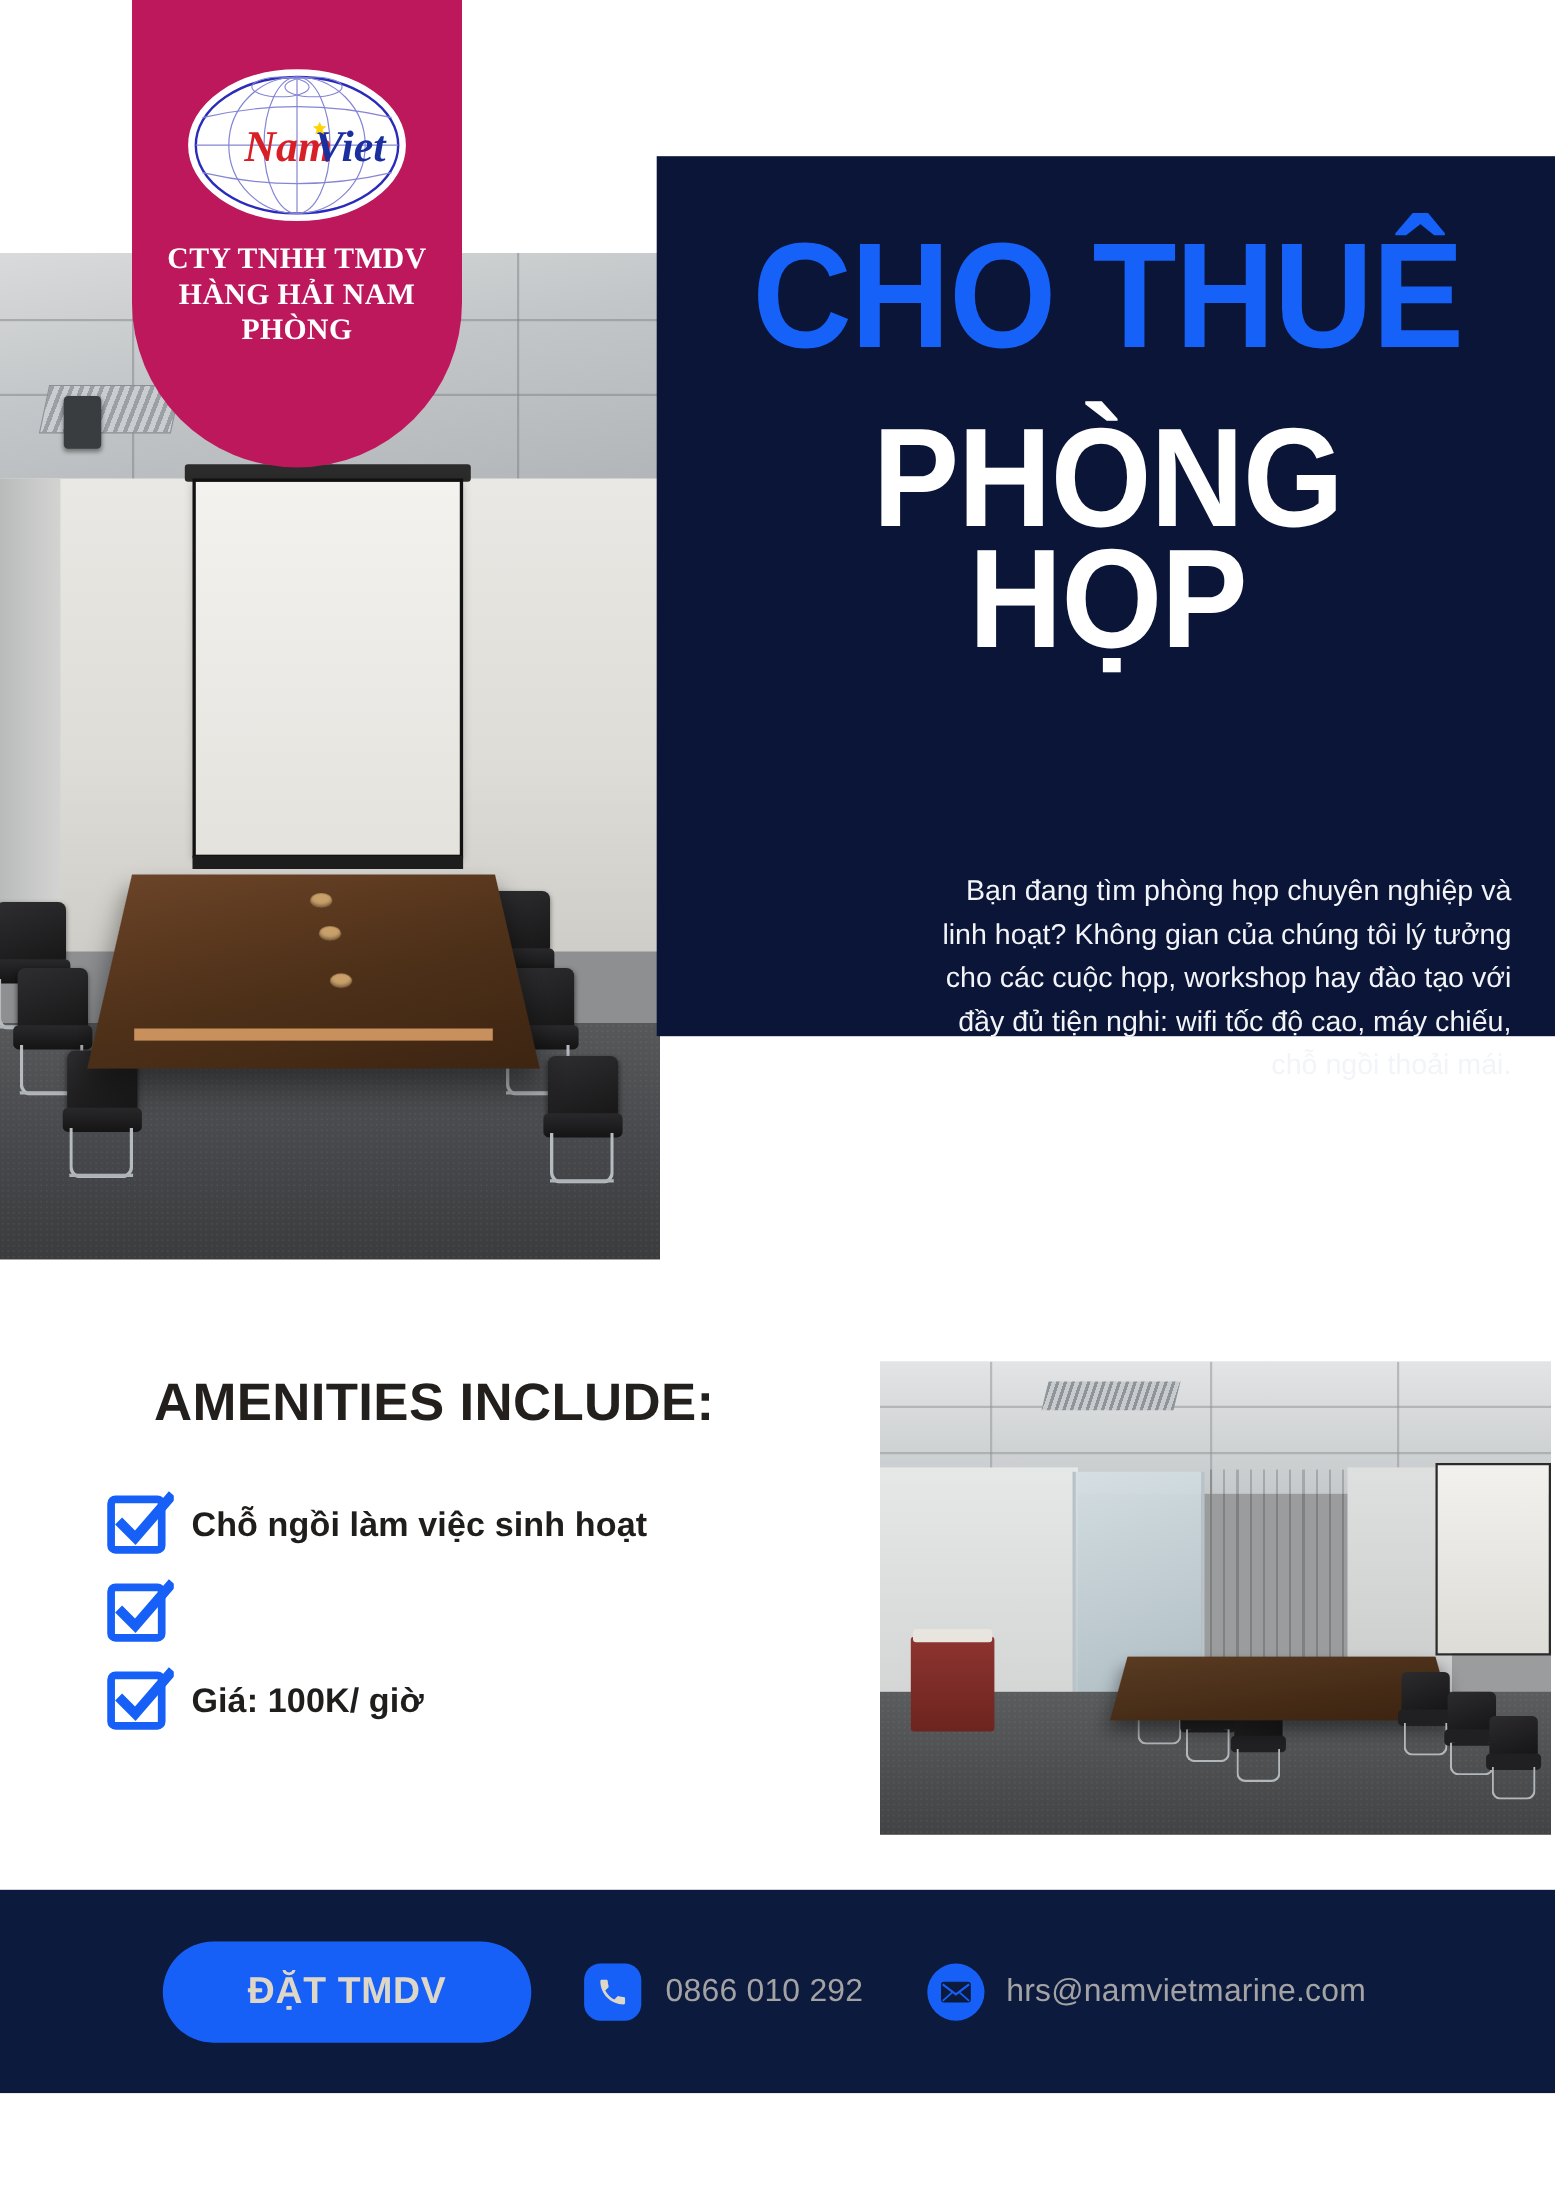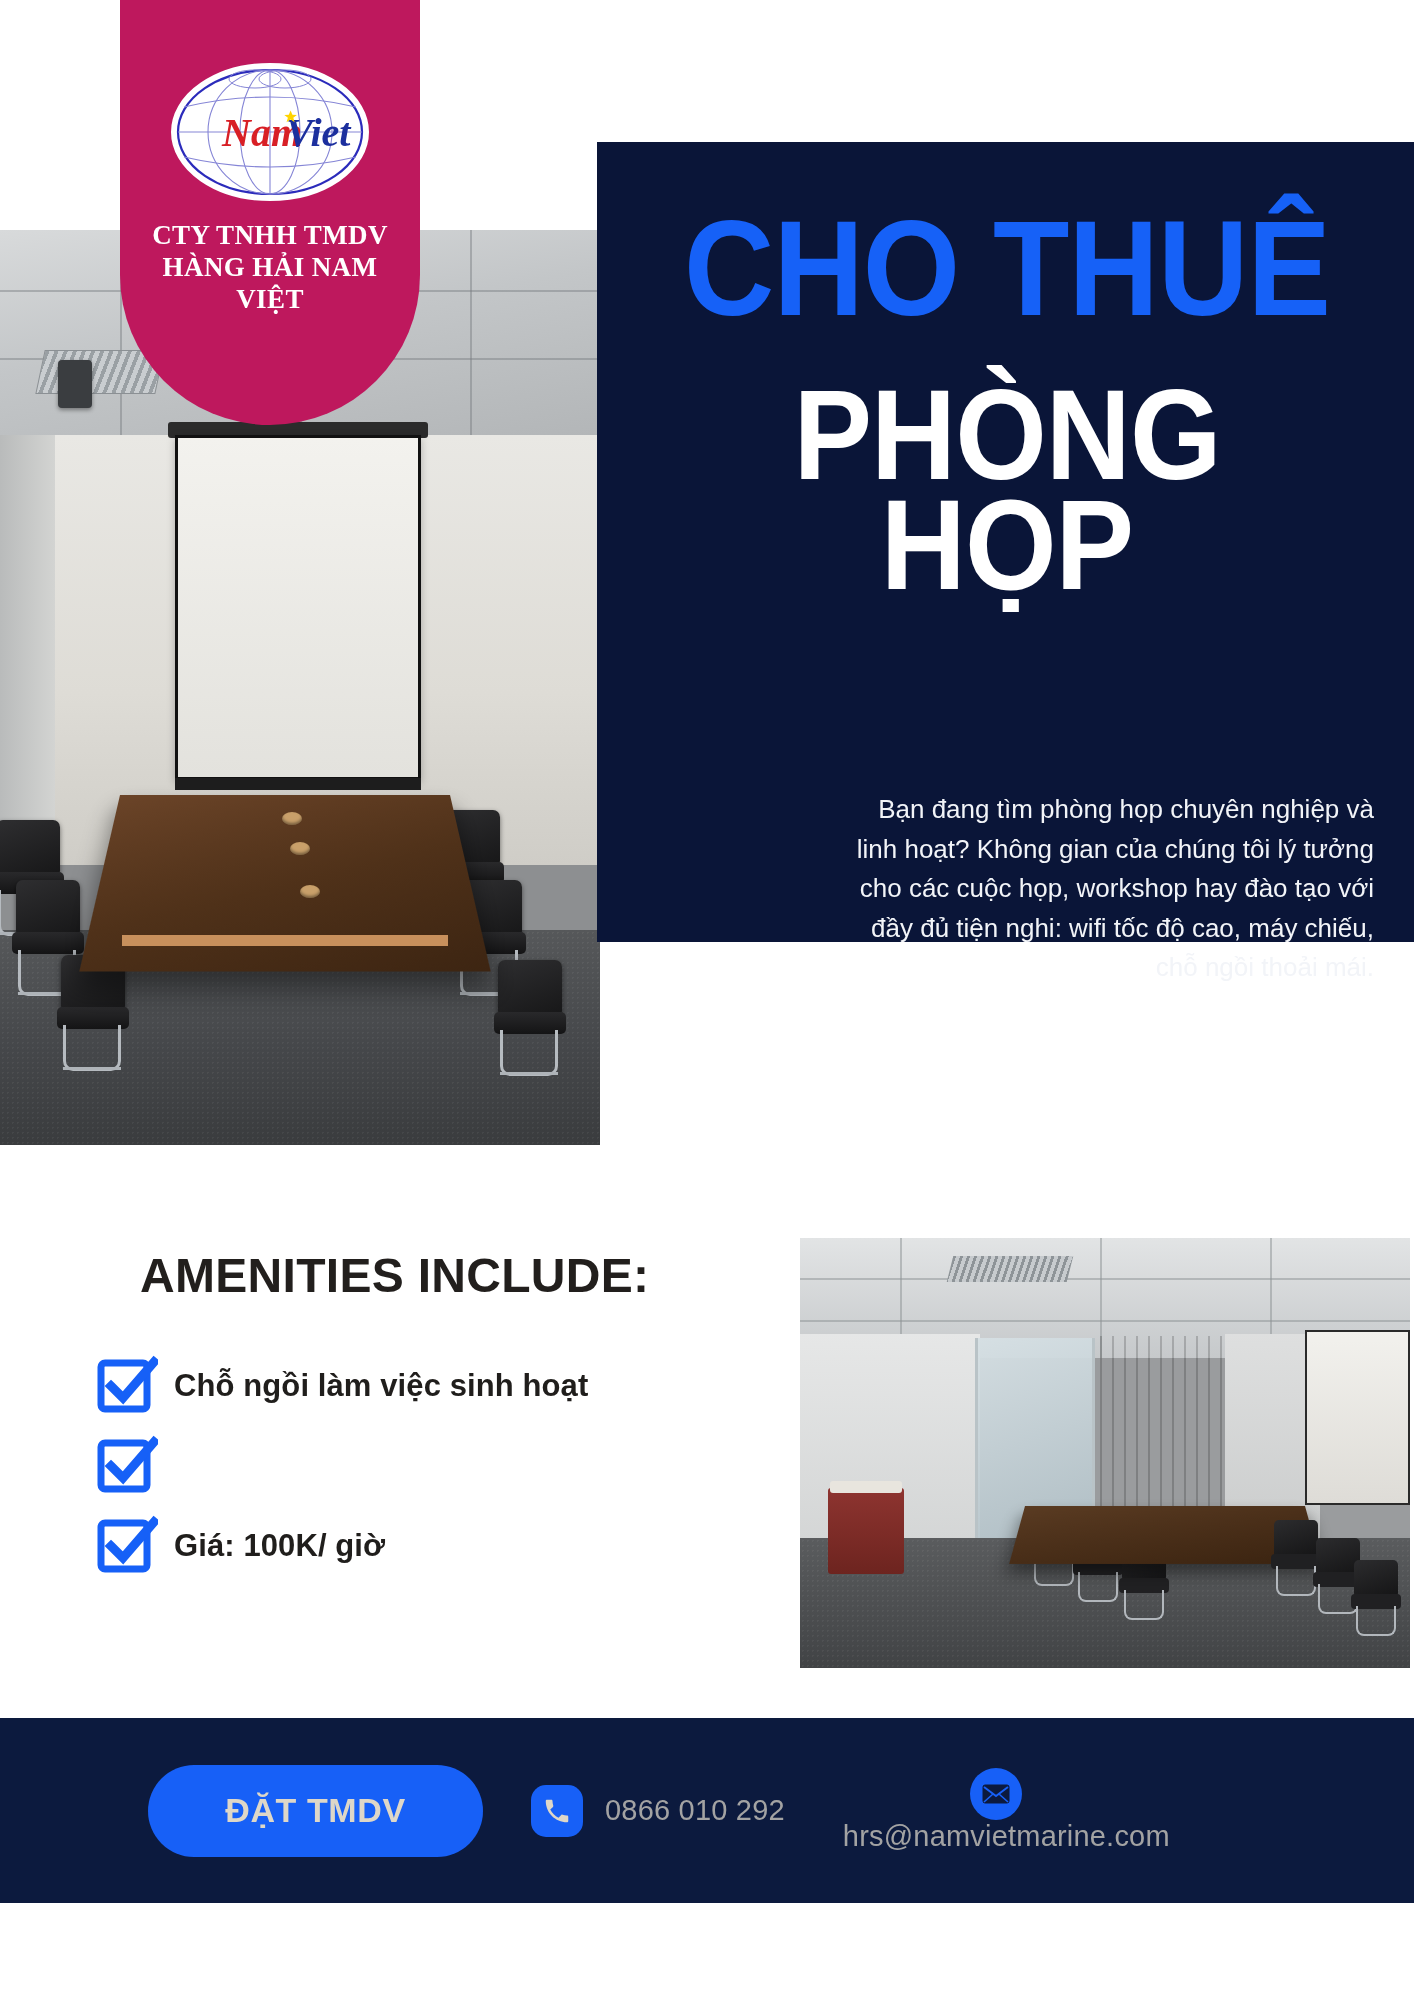--- a/index.html
+++ b/index.html
@@ -255,21 +255,21 @@
         <path d="M14 95 Q100 115 186 95" fill="none" stroke="#8585d6" stroke-width="1.1"></path>
         <ellipse cx="85" cy="17" rx="26" ry="9" fill="none" stroke="#8585d6" stroke-width="1"></ellipse>
         <ellipse cx="115" cy="17" rx="26" ry="9" fill="none" stroke="#8585d6" stroke-width="1"></ellipse>
         <text x="52" y="84" font-family="Liberation Serif, serif" font-size="40" font-style="italic" font-weight="bold" fill="#d81f26">Nam</text>
         <text x="116" y="84" font-family="Liberation Serif, serif" font-size="40" font-style="italic" font-weight="bold" fill="#1c2f9e">Viet</text>
         <path d="M118 48 l4 9 l10 1 l-8 6 l3 10 l-9 -6 l-9 6 l3 -10 l-8 -6 l10 -1 z" fill="#ffd400" transform="scale(.45) translate(150,60)"></path>
       </svg>
     </div>
     <div class="flag-name">
       <div>CTY TNHH TMDV</div>
-      <div>HÀNG HẢI NAM VIỆT</div>
+      <div>HÀNG HẢI NAM PHÒNG</div>
     </div>
   </div>
 
   <div class="navy">
     <div class="h1-line1">CHO THUÊ</div>
     <div class="h1-line2">PHÒNG HỌP</div>
     <div class="hero-para">Bạn đang tìm phòng họp chuyên nghiệp và linh hoạt? Không gian của chúng tôi lý tưởng cho các cuộc họp, workshop hay đào tạo với đầy đủ tiện nghi: wifi tốc độ cao, máy chiếu, chỗ ngồi thoải mái.</div>
   </div>
 </div>
 
@@ -364,21 +364,21 @@
     <span class="ic-phone">
       <svg width="30" height="30" viewBox="0 0 24 24" fill="#ded7c8" xmlns="http://www.w3.org/2000/svg">
         <path d="M6.6 10.8c1.4 2.8 3.8 5.2 6.6 6.6l2.2-2.2c.3-.3.7-.4 1-.2 1.2.4 2.4.6 3.6.6.6 0 1 .4 1 1V20c0 .6-.4 1-1 1C10.6 21 3 13.4 3 4c0-.6.4-1 1-1h3.4c.6 0 1 .4 1 1 0 1.3.2 2.5.6 3.6.1.4 0 .8-.2 1.1l-2.2 2.1z"></path>
       </svg>
     </span>
     <span class="c-text">0866 010 292</span>
   </div>
 
   <div class="gap"></div>
 
-  <div class="contact" style="margin-left:0;flex-direction:column;">
+  <div class="contact" style="margin-left:0;">
     <span class="ic-mail">
       <svg width="30" height="24" viewBox="0 0 30 24" xmlns="http://www.w3.org/2000/svg">
         <rect x="2" y="3" width="26" height="18" rx="2" fill="#0c1a3e" stroke="#0c1a3e" stroke-width="1"></rect>
         <path d="M3 5 L15 14 L27 5" fill="none" stroke="#1760f7" stroke-width="2"></path>
         <path d="M3 20 L12 12 M27 20 L18 12" fill="none" stroke="#1760f7" stroke-width="1.6"></path>
       </svg>
     </span>
     <span class="c-text">hrs@namvietmarine.com</span>
   </div>
 </div>

